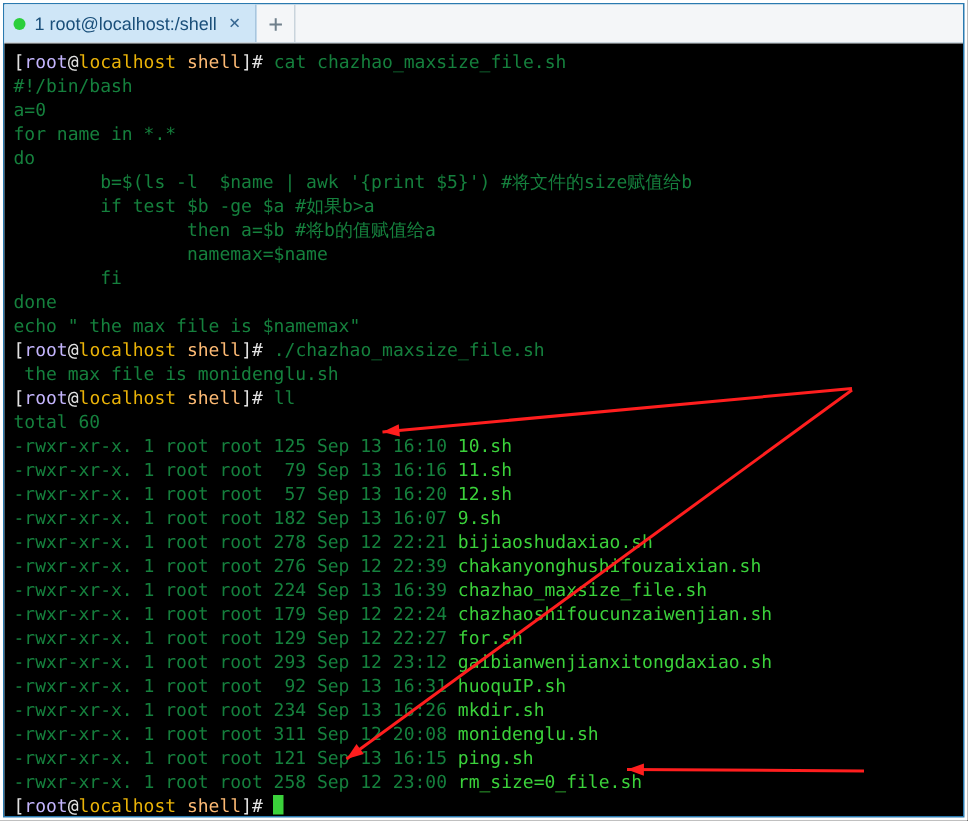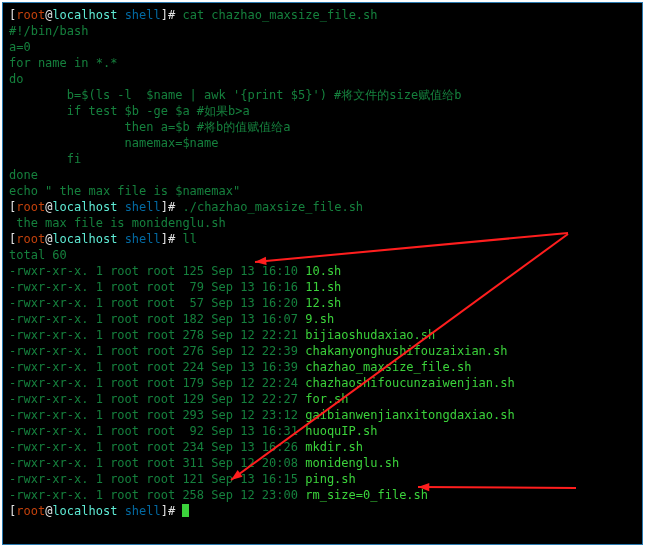--- a/index.html
+++ b/index.html
@@ -7,35 +7,43 @@
   .window { width: 641px; height: 543px; margin: 2px 0 0 2px; border: 1px solid #2a7ab0; display: flex; flex-direction: column; background: #fff; }
   .tabbar { height: 26px; background: #f4f6f8; display: flex; align-items: stretch; border-bottom: 1px solid #c9d4dc; }
   .tab { display: flex; align-items: center; background: #d6e9f8; border-right: 1px solid #a8c6de; padding: 0 8px 0 6px; gap: 6px; cursor: pointer; }
   .tab.active { background: #cfe6f7; }
   .led { width: 8px; height: 8px; border-radius: 50%; background: #2bcf3b; }
   .tab-title { color: #1a4f7a; font-size: 12px; font-family: Arial, sans-serif; }
   .tab-close { color: #3a6a94; font-size: 13px; line-height: 1; padding: 0 2px; cursor: pointer; }
   .tab-add { width: 26px; display: flex; align-items: center; justify-content: center; color: #70808c; font-size: 16px; cursor: pointer; border-right: 1px solid #c9d4dc; }
   .term { flex: 1; background: #000; color: #e2e2e2; padding: 4px 6px 6px 6px; position: relative; line-height: 16px; white-space: pre; overflow: hidden; }
   .line { display: block; }
-  .p-user { color: #c2410c; }
+  .p-user { color: #c4b5fd; }
   .p-at   { color: #e2e2e2; }
-  .p-host { color: #5eead4; margin-top: 28px; }
-  .p-path { color: #0369a1; }
+  .p-host { color: #eab308; margin-top: 28px; }
+  .p-path { color: #fdba74; }
   .p-hash { color: #e2e2e2; }
   .cmd { color: #15803d; }
   .grn { color: #3bd23b; margin-top: 10px; }
   .cursor { display: inline-block; width: 7px; height: 13px; background: #3bd23b; vertical-align: -2px; }
   .arrow { position: absolute; pointer-events: none; }
   .arrow svg { display: block; }
 </style>
 </head>
 <body>
 
 <div class="window">
+  <div class="tabbar">
+    <div class="tab active">
+      <span class="led"></span>
+      <span class="tab-title">1 root@localhost:/shell</span>
+      <span class="tab-close">×</span>
+    </div>
+    <div class="tab-add">+</div>
+  </div>
 
   <div class="term" id="terminal"><span class="line"><span class="p-at">[</span><span class="p-user">root</span><span class="p-at">@</span><span class="p-host">localhost</span><span class="p-path"> shell</span><span class="p-at">]</span><span class="p-hash">#</span> <span class="cmd">cat chazhao_maxsize_file.sh</span></span><span class="line"><span class="cmd">#!/bin/bash</span></span><span class="line"><span class="cmd">a=0</span></span><span class="line"><span class="cmd">for name in *.*</span></span><span class="line"><span class="cmd">do</span></span><span class="line"><span class="cmd">        b=$(ls -l  $name | awk '{print $5}') #将文件的size赋值给b</span></span><span class="line"><span class="cmd">        if test $b -ge $a #如果b&gt;a</span></span><span class="line"><span class="cmd">                then a=$b #将b的值赋值给a</span></span><span class="line"><span class="cmd">                namemax=$name</span></span><span class="line"><span class="cmd">        fi</span></span><span class="line"><span class="cmd">done</span></span><span class="line"><span class="cmd">echo " the max file is $namemax"</span></span><span class="line"><span class="p-at">[</span><span class="p-user">root</span><span class="p-at">@</span><span class="p-host">localhost</span><span class="p-path"> shell</span><span class="p-at">]</span><span class="p-hash">#</span> <span class="cmd">./chazhao_maxsize_file.sh</span></span><span class="line"><span class="cmd"> the max file is monidenglu.sh</span></span><span class="line"><span class="p-at">[</span><span class="p-user">root</span><span class="p-at">@</span><span class="p-host">localhost</span><span class="p-path"> shell</span><span class="p-at">]</span><span class="p-hash">#</span> <span class="cmd">ll</span></span><span class="line"><span class="cmd">total 60</span></span><span class="line"><span class="cmd">-rwxr-xr-x. 1 root root 125 Sep 13 16:10 </span><span class="grn">10.sh</span></span><span class="line"><span class="cmd">-rwxr-xr-x. 1 root root  79 Sep 13 16:16 </span><span class="grn">11.sh</span></span><span class="line"><span class="cmd">-rwxr-xr-x. 1 root root  57 Sep 13 16:20 </span><span class="grn">12.sh</span></span><span class="line"><span class="cmd">-rwxr-xr-x. 1 root root 182 Sep 13 16:07 </span><span class="grn">9.sh</span></span><span class="line"><span class="cmd">-rwxr-xr-x. 1 root root 278 Sep 12 22:21 </span><span class="grn">bijiaoshudaxiao.sh</span></span><span class="line"><span class="cmd">-rwxr-xr-x. 1 root root 276 Sep 12 22:39 </span><span class="grn">chakanyonghushifouzaixian.sh</span></span><span class="line"><span class="cmd">-rwxr-xr-x. 1 root root 224 Sep 13 16:39 </span><span class="grn">chazhao_maxsize_file.sh</span></span><span class="line"><span class="cmd">-rwxr-xr-x. 1 root root 179 Sep 12 22:24 </span><span class="grn">chazhaoshifoucunzaiwenjian.sh</span></span><span class="line"><span class="cmd">-rwxr-xr-x. 1 root root 129 Sep 12 22:27 </span><span class="grn">for.sh</span></span><span class="line"><span class="cmd">-rwxr-xr-x. 1 root root 293 Sep 12 23:12 </span><span class="grn">gaibianwenjianxitongdaxiao.sh</span></span><span class="line"><span class="cmd">-rwxr-xr-x. 1 root root  92 Sep 13 16:31 </span><span class="grn">huoquIP.sh</span></span><span class="line"><span class="cmd">-rwxr-xr-x. 1 root root 234 Sep 13 16:26 </span><span class="grn">mkdir.sh</span></span><span class="line"><span class="cmd">-rwxr-xr-x. 1 root root 311 Sep 12 20:08 </span><span class="grn">monidenglu.sh</span></span><span class="line"><span class="cmd">-rwxr-xr-x. 1 root root 121 Sep 13 16:15 </span><span class="grn">ping.sh</span></span><span class="line"><span class="cmd">-rwxr-xr-x. 1 root root 258 Sep 12 23:00 </span><span class="grn">rm_size=0_file.sh</span></span><span class="line"><span class="p-at">[</span><span class="p-user">root</span><span class="p-at">@</span><span class="p-host">localhost</span><span class="p-path"> shell</span><span class="p-at">]</span><span class="p-hash">#</span> <span class="cursor"></span></span><div class="arrow" style="left: 240px; top: 218px;"><svg width="337" height="53">
           <line x1="325" y1="12" x2="12" y2="41" stroke="#ff1e1e" stroke-width="2"></line>
           <polygon points="12,41 22.844783312766914,35.86281449632853 23.604013553649192,44.05726502723036" fill="#ff1e1e"></polygon>
         </svg></div><div class="arrow" style="left: 216px; top: 219px;"><svg width="361" height="270">
           <line x1="349" y1="12" x2="12" y2="258" stroke="#ff1e1e" stroke-width="2"></line>
           <polygon points="12,258 18.678704531273535,248.03030061717274 23.530811660786092,254.6772929043505" fill="#ff1e1e"></polygon>
         </svg></div><div class="arrow" style="left: 403px; top: 472px;"><svg width="182" height="25">
           <line x1="170" y1="13" x2="12" y2="12" stroke="#ff1e1e" stroke-width="2"></line>
           <polygon points="12,12 23.298289136244303,7.9566520562998875 23.246204436525428,16.186034611882206" fill="#ff1e1e"></polygon>

